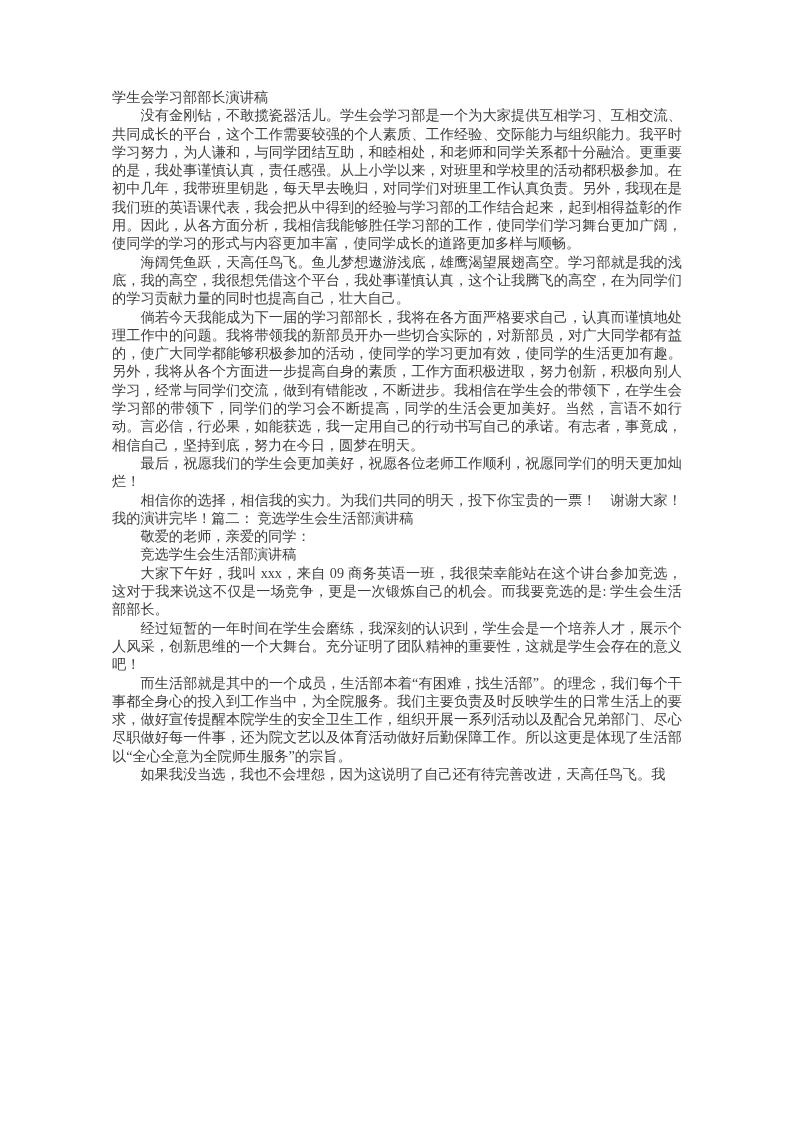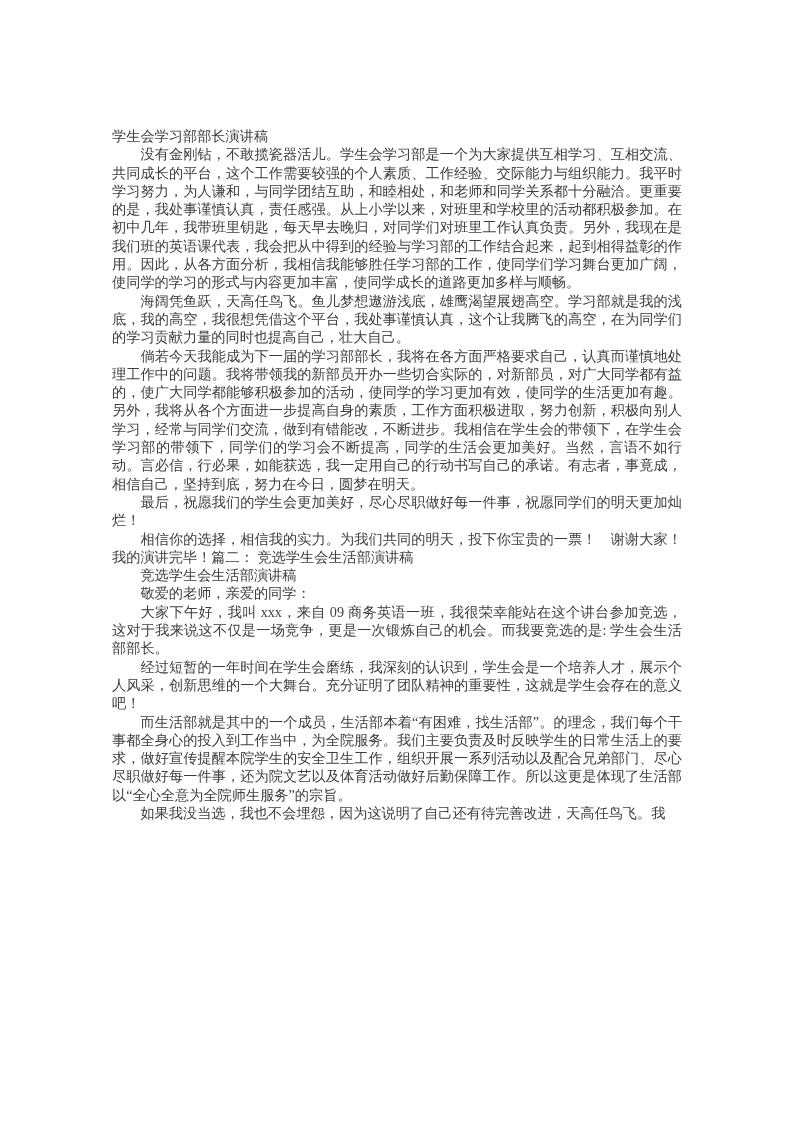--- a/index.html
+++ b/index.html
@@ -16,21 +16,20 @@
   }
   .content {
     box-sizing: content-box;
     width: 570px;
     padding: 88px 0 0 112px;
     font-family: "Liberation Serif", "DejaVu Serif", serif;
     font-size: 14.2px;
     line-height: 18.3px;
     color: #3d3d3d;
     text-align: justify;
-    margin-top: 39px;
   }
   .para {
     margin: 0;
     padding: 0;
     word-break: break-all;
   }
   .para.indent {
     text-indent: 2em;
   }
   .para.title {
@@ -40,22 +39,22 @@
 </head>
 <body>
 
 <div class="page">
   <div class="content">
     <p class="para title">学生会学习部部长演讲稿</p>
 
       <p class="para indent">没有金刚钻，不敢揽瓷器活儿。学生会学习部是一个为大家提供互相学习、互相交流、共同成长的平台，这个工作需要较强的个人素质、工作经验、交际能力与组织能力。我平时学习努力，为人谦和，与同学团结互助，和睦相处，和老师和同学关系都十分融洽。更重要的是，我处事谨慎认真，责任感强。从上小学以来，对班里和学校里的活动都积极参加。在初中几年，我带班里钥匙，每天早去晚归，对同学们对班里工作认真负责。另外，我现在是我们班的英语课代表，我会把从中得到的经验与学习部的工作结合起来，起到相得益彰的作用。因此，从各方面分析，我相信我能够胜任学习部的工作，使同学们学习舞台更加广阔，使同学的学习的形式与内容更加丰富，使同学成长的道路更加多样与顺畅。</p>
       <p class="para indent">海阔凭鱼跃，天高任鸟飞。鱼儿梦想遨游浅底，雄鹰渴望展翅高空。学习部就是我的浅底，我的高空，我很想凭借这个平台，我处事谨慎认真，这个让我腾飞的高空，在为同学们的学习贡献力量的同时也提高自己，壮大自己。</p>
       <p class="para indent">倘若今天我能成为下一届的学习部部长，我将在各方面严格要求自己，认真而谨慎地处理工作中的问题。我将带领我的新部员开办一些切合实际的，对新部员，对广大同学都有益的，使广大同学都能够积极参加的活动，使同学的学习更加有效，使同学的生活更加有趣。另外，我将从各个方面进一步提高自身的素质，工作方面积极进取，努力创新，积极向别人学习，经常与同学们交流，做到有错能改，不断进步。我相信在学生会的带领下，在学生会学习部的带领下，同学们的学习会不断提高，同学的生活会更加美好。当然，言语不如行动。言必信，行必果，如能获选，我一定用自己的行动书写自己的承诺。有志者，事竟成，相信自己，坚持到底，努力在今日，圆梦在明天。</p>
-      <p class="para indent">最后，祝愿我们的学生会更加美好，尽心尽职做好每一件事，祝愿同学们的明天更加灿烂！</p>
+      <p class="para indent">最后，祝愿我们的学生会更加美好，祝愿各位老师工作顺利，祝愿同学们的明天更加灿烂！</p>
       <p class="para indent">相信你的选择，相信我的实力。为我们共同的明天，投下你宝贵的一票！　谢谢大家！我的演讲完毕！篇二： 竞选学生会生活部演讲稿</p>
+      <p class="para indent">敬爱的老师，亲爱的同学：</p>
       <p class="para indent">竞选学生会生活部演讲稿</p>
-      <p class="para indent">敬爱的老师，亲爱的同学：</p>
       <p class="para indent">大家下午好，我叫 xxx，来自 09 商务英语一班，我很荣幸能站在这个讲台参加竞选，这对于我来说这不仅是一场竞争，更是一次锻炼自己的机会。而我要竞选的是: 学生会生活部部长。</p>
       <p class="para indent">经过短暂的一年时间在学生会磨练，我深刻的认识到，学生会是一个培养人才，展示个人风采，创新思维的一个大舞台。充分证明了团队精神的重要性，这就是学生会存在的意义吧！</p>
       <p class="para indent">而生活部就是其中的一个成员，生活部本着“有困难，找生活部”。的理念，我们每个干事都全身心的投入到工作当中，为全院服务。我们主要负责及时反映学生的日常生活上的要求，做好宣传提醒本院学生的安全卫生工作，组织开展一系列活动以及配合兄弟部门、尽心尽职做好每一件事，还为院文艺以及体育活动做好后勤保障工作。所以这更是体现了生活部以“全心全意为全院师生服务”的宗旨。</p>
       <p class="para indent">如果我没当选，我也不会埋怨，因为这说明了自己还有待完善改进，天高任鸟飞。我</p>
     </div>
 </div>
 
 </body></html>

